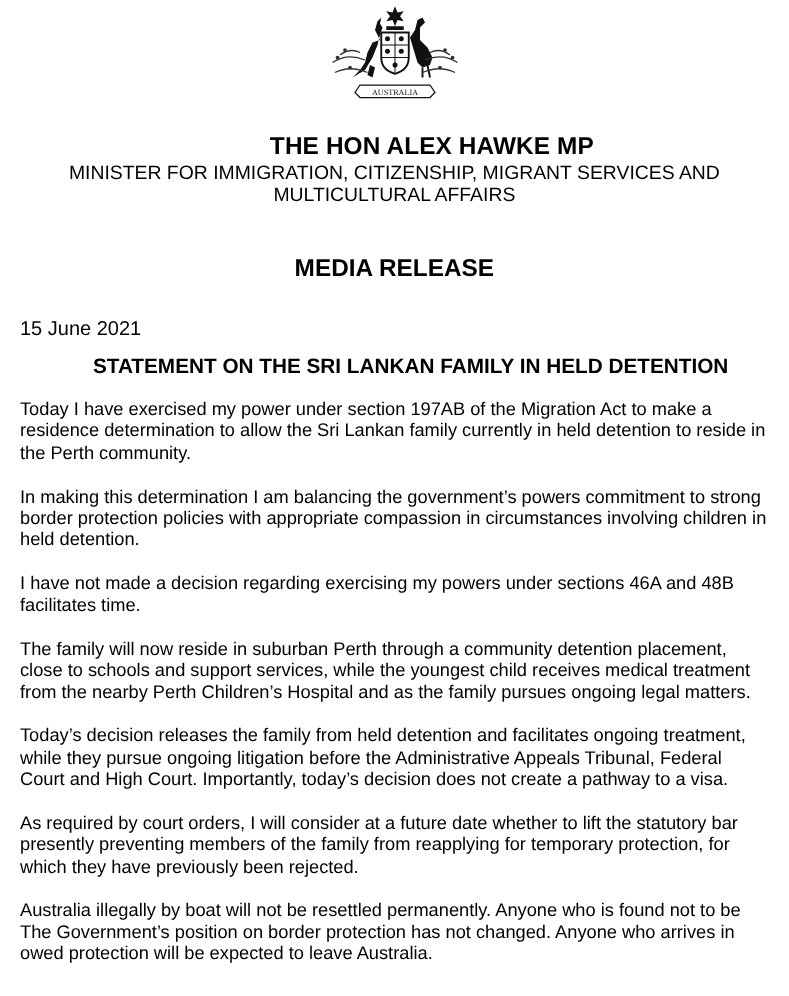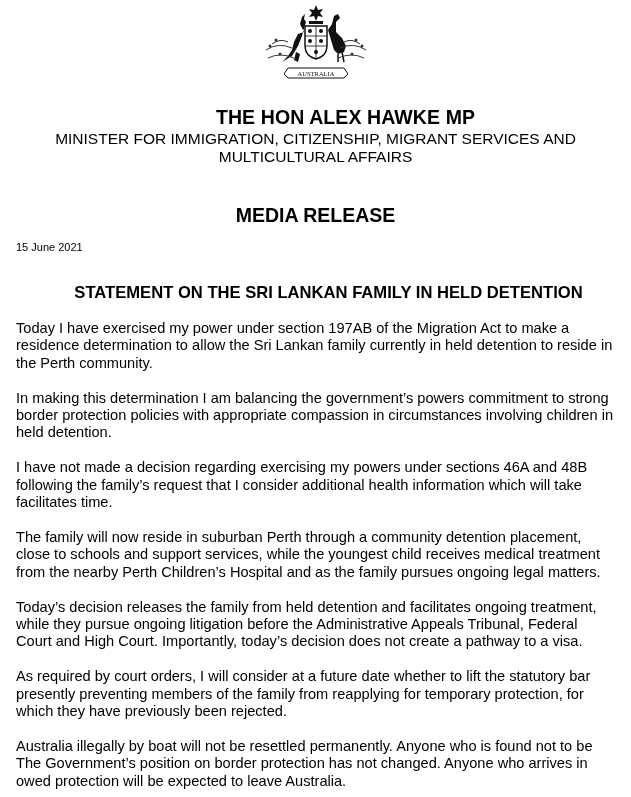--- a/index.html
+++ b/index.html
@@ -1,21 +1,21 @@
 <!DOCTYPE html>
 <html><head>
   <meta charset="utf-8">
   <style>
     html, body { margin: 0; padding: 0; background: #ffffff; }
     body { width: 631px; height: 797px; overflow: hidden; position: relative; font-family: "Liberation Sans", sans-serif; color: #000; }
     .crest { position: absolute; left: 258px; top: 2px; width: 116px; height: 78px; }
     .name { position: absolute; top: 106px; left: 0; width: 631px; text-align: center; font-weight: bold; font-size: 19.5px; letter-spacing: 0.1px; padding-left: 30px; }
     .portfolio { position: absolute; top: 130px; left: 0; width: 631px; text-align: center; font-size: 15.5px; line-height: 18px; }
     .release { position: absolute; top: 204px; left: 0; width: 631px; text-align: center; font-weight: bold; font-size: 19.5px; }
-    .date { position: absolute; top: 241px; left: 16px; font-size: 11px; }
+    .date { position: absolute; top: 255px; left: 16px; font-size: 16px; }
     .headline { position: absolute; top: 283px; left: 0; width: 631px; text-align: center; font-weight: bold; font-size: 16.6px; padding-left: 13px; }
     .body { position: absolute; top: 320px; left: 16px; width: 612px; font-size: 14.6px; line-height: 17.3px; }
     .body p { margin: 0 0 17.8px 0; white-space: nowrap; }
     .body p span { display: block; }
   </style>
 </head>
 <body>
 
 <svg class="crest" viewBox="0 0 116 78" xmlns="http://www.w3.org/2000/svg">
 
@@ -69,21 +69,20 @@
     <span>residence determination to allow the Sri Lankan family currently in held detention to reside in</span>
     <span>the Perth community.</span>
   </p>
   <p>
     <span>In making this determination I am balancing the government’s powers commitment to strong</span>
     <span>border protection policies with appropriate compassion in circumstances involving children in</span>
     <span>held detention.</span>
   </p>
   <p>
     <span>I have not made a decision regarding exercising my powers under sections 46A and 48B</span>
-    <span>following the family’s request that I consider additional health information which will take</span>
     <span>facilitates time.</span>
   </p>
   <p>
     <span>The family will now reside in suburban Perth through a community detention placement,</span>
     <span>close to schools and support services, while the youngest child receives medical treatment</span>
     <span>from the nearby Perth Children’s Hospital and as the family pursues ongoing legal matters.</span>
   </p>
   <p>
     <span>Today’s decision releases the family from held detention and facilitates ongoing treatment,</span>
     <span>while they pursue ongoing litigation before the Administrative Appeals Tribunal, Federal</span>

